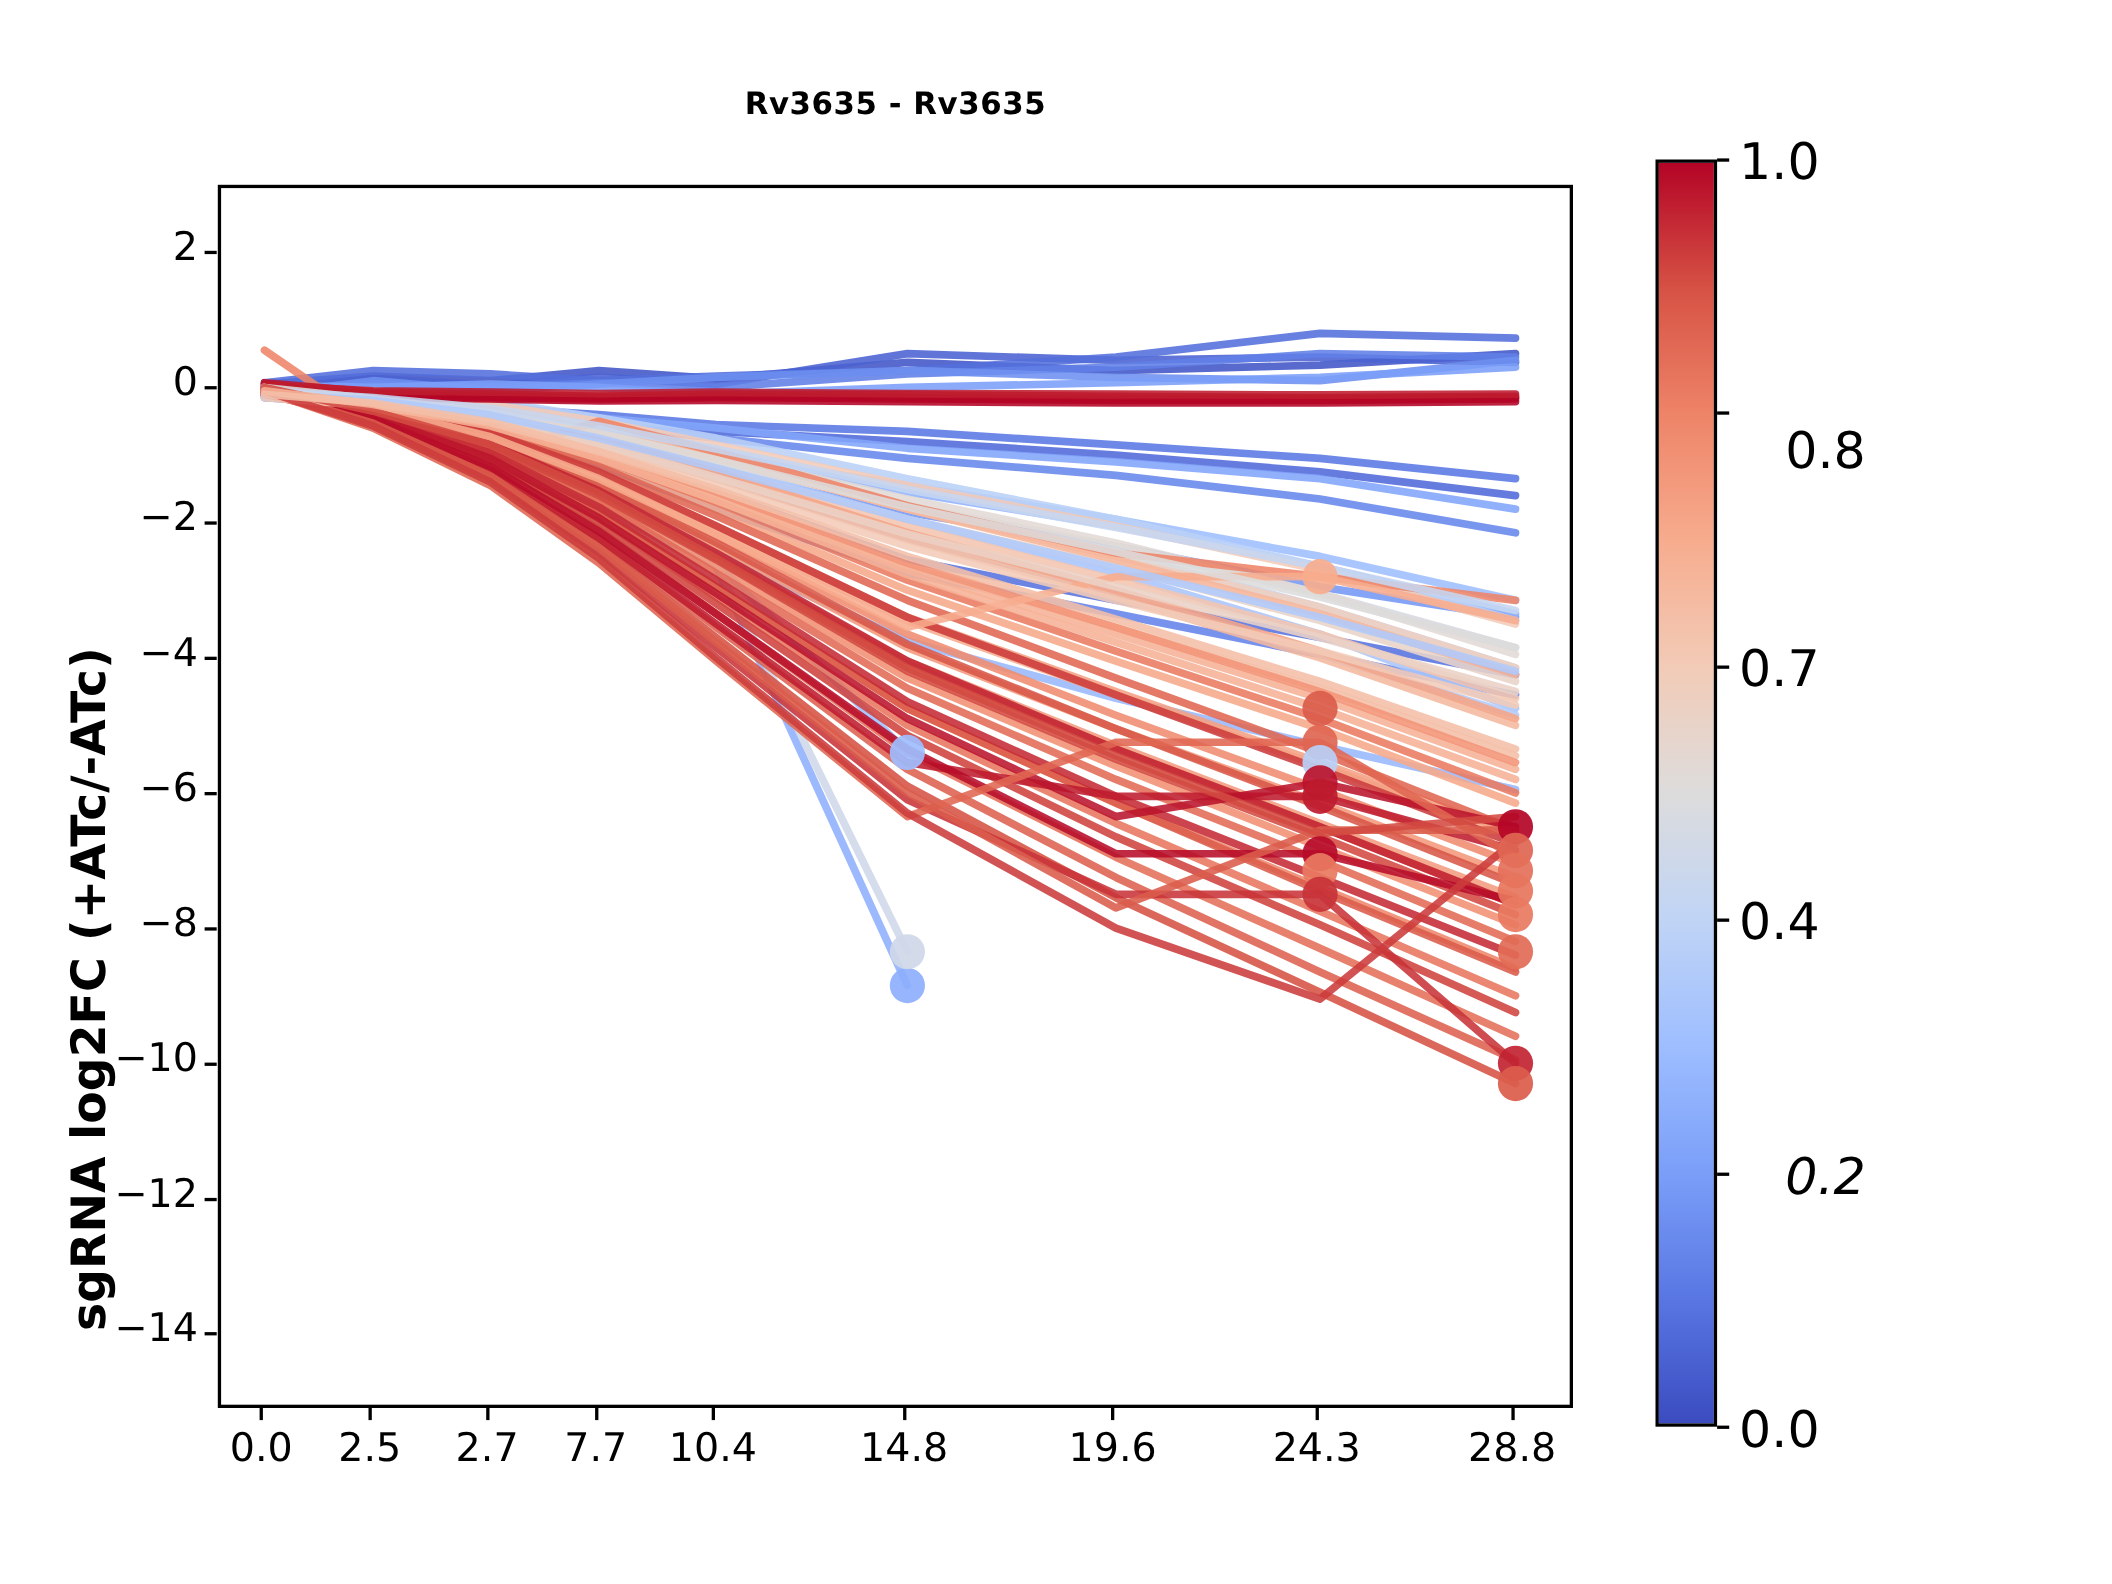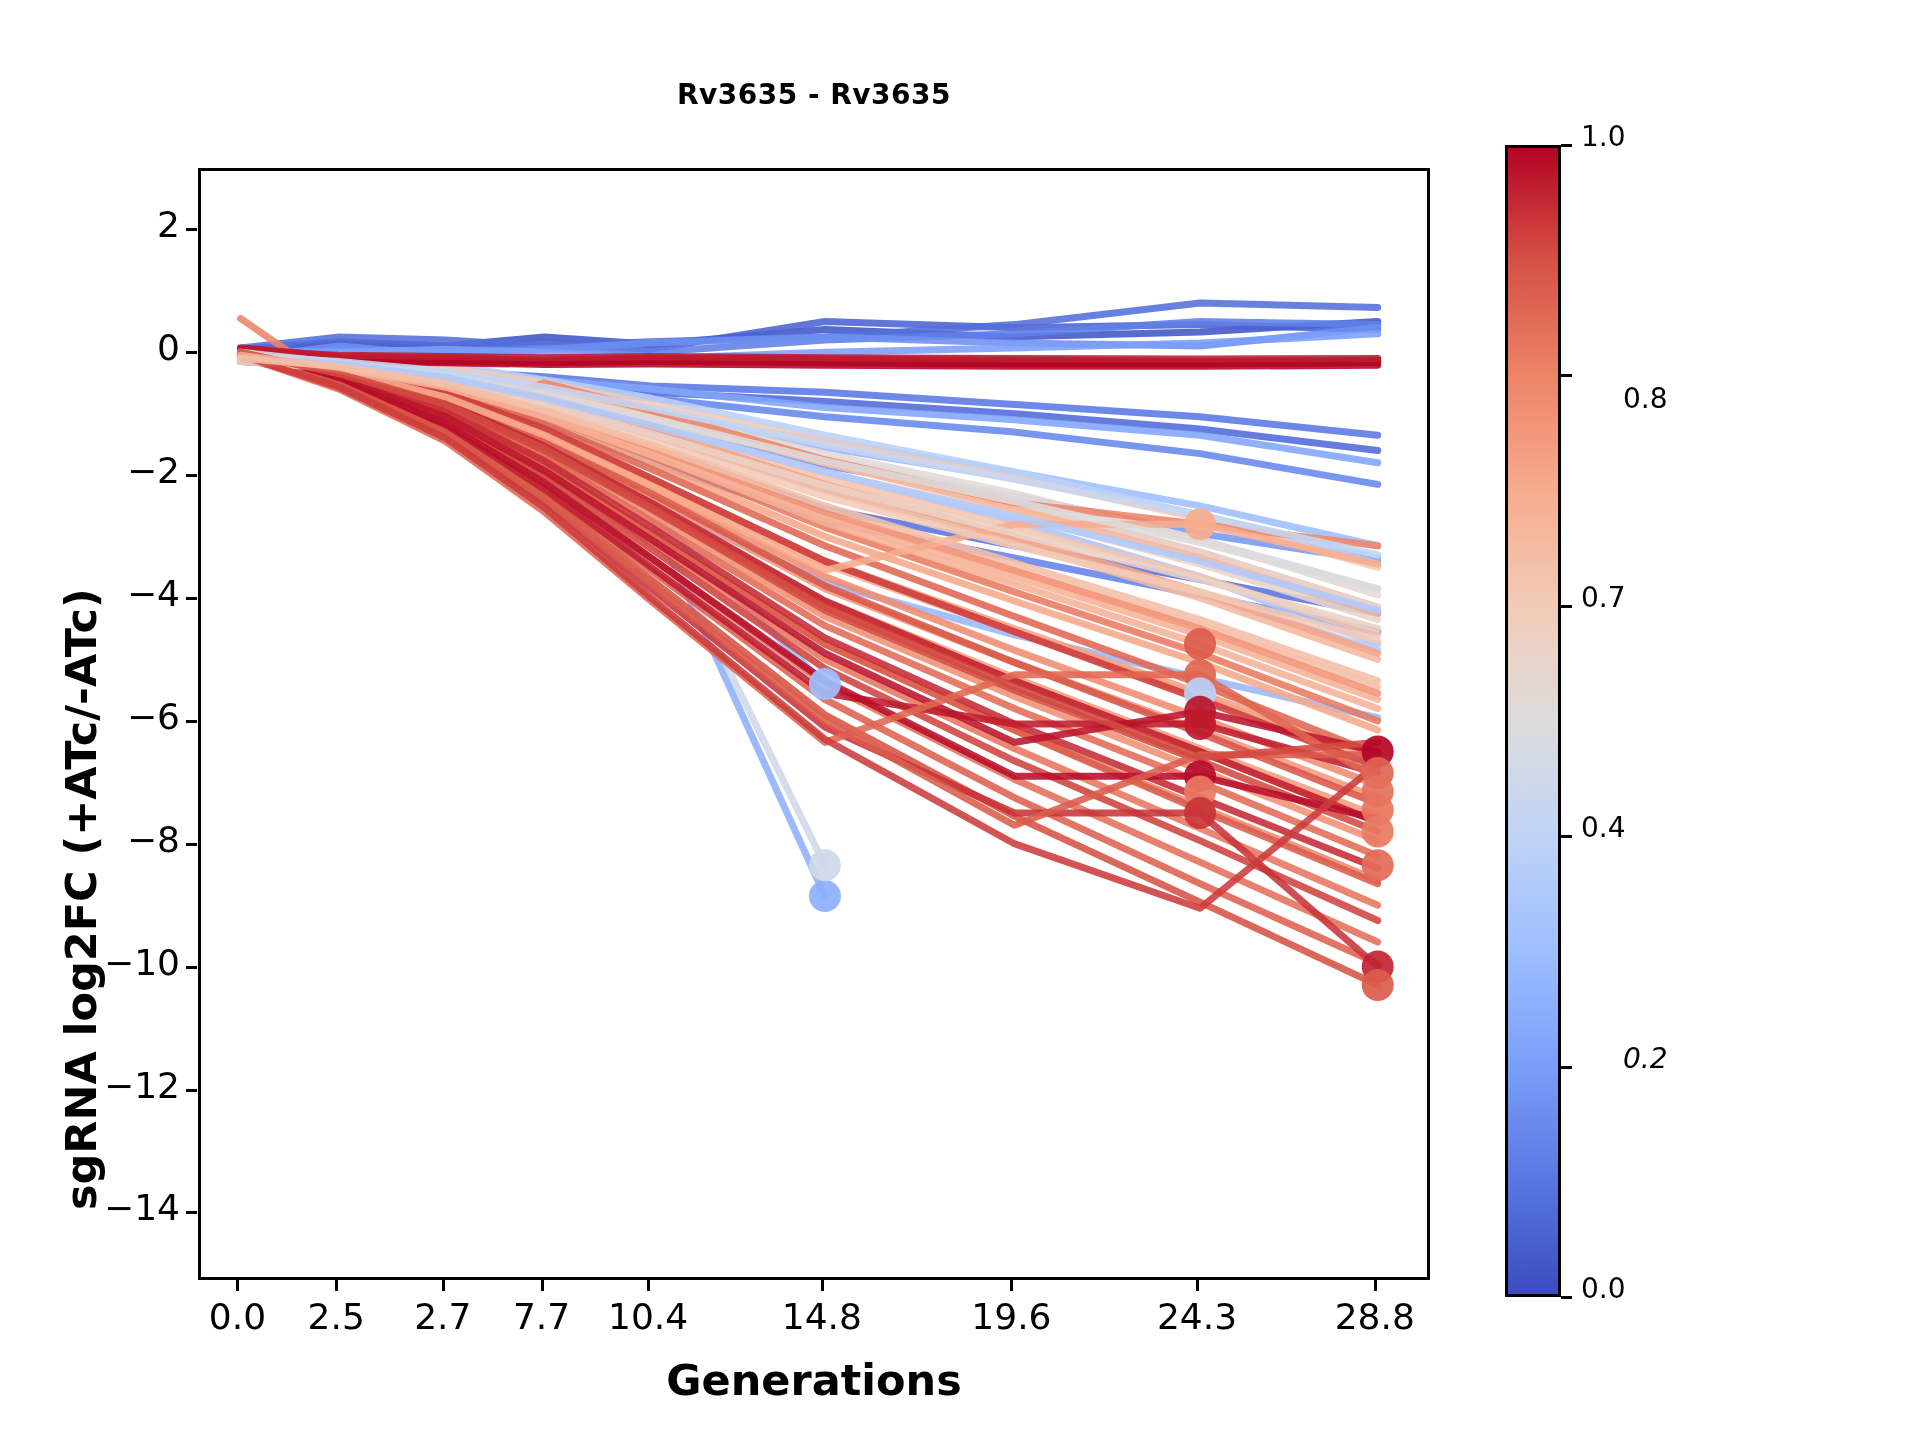--- a/index.html
+++ b/index.html
@@ -123,21 +123,21 @@
     box-sizing: border-box;
   }
   .cbtick-mark {
     position: absolute;
     width: 11px;
     height: 3px;
     background: #000000;
   }
   .cbtick-label {
     position: absolute;
-    font-size: 28px;
+    font-size: 46px;
     color: #000000;
     font-family: "DejaVu Sans", sans-serif;
     white-space: nowrap;
   }
 </style>
 </head>
 <body>
 
 <div id="figure">
 
@@ -283,21 +283,20 @@
       <div class="xtick-mark" style="left: 820.897px; top: 1280px;"></div>
       <div class="xtick-label" style="left: 1011.44px; top: 1296px;">19.6</div>
       <div class="xtick-mark" style="left: 1010.44px; top: 1280px;"></div>
       <div class="xtick-label" style="left: 1197.03px; top: 1296px;">24.3</div>
       <div class="xtick-mark" style="left: 1196.03px; top: 1280px;"></div>
       <div class="xtick-label" style="left: 1374.72px; top: 1296px;">28.8</div>
       <div class="xtick-mark" style="left: 1373.72px; top: 1280px;"></div>
     </div>
 
   <div id="ylabel">sgRNA log2FC (+ATc/-ATc)</div>
-  <div id="xlabel">Generations</div>
 
   <div id="colorbar-wrap">
     <div id="colorbar-gradient" style="background: linear-gradient(rgb(180, 4, 38) 0%, rgb(214, 82, 68) 10%, rgb(238, 132, 104) 20%, rgb(247, 172, 142) 30%, rgb(242, 203, 183) 40%, rgb(221, 220, 220) 50%, rgb(192, 212, 245) 60%, rgb(158, 190, 255) 70%, rgb(123, 159, 249) 80%, rgb(89, 119, 227) 90%, rgb(59, 76, 192) 100%);"></div>
   </div>
   <div id="colorbar-ticks">
       <div class="cbtick-mark" style="left: 1561px; top: 1296px;"></div>
       <div class="cbtick-label" style="left: 1581px; top: 1272px;">0.0</div>
       <div class="cbtick-mark" style="left: 1561px; top: 1065.6px;"></div>
       <div class="cbtick-label" style="left: 1623px; top: 1041.6px; font-style: italic;">0.2</div>
       <div class="cbtick-mark" style="left: 1561px; top: 835.2px;"></div>

